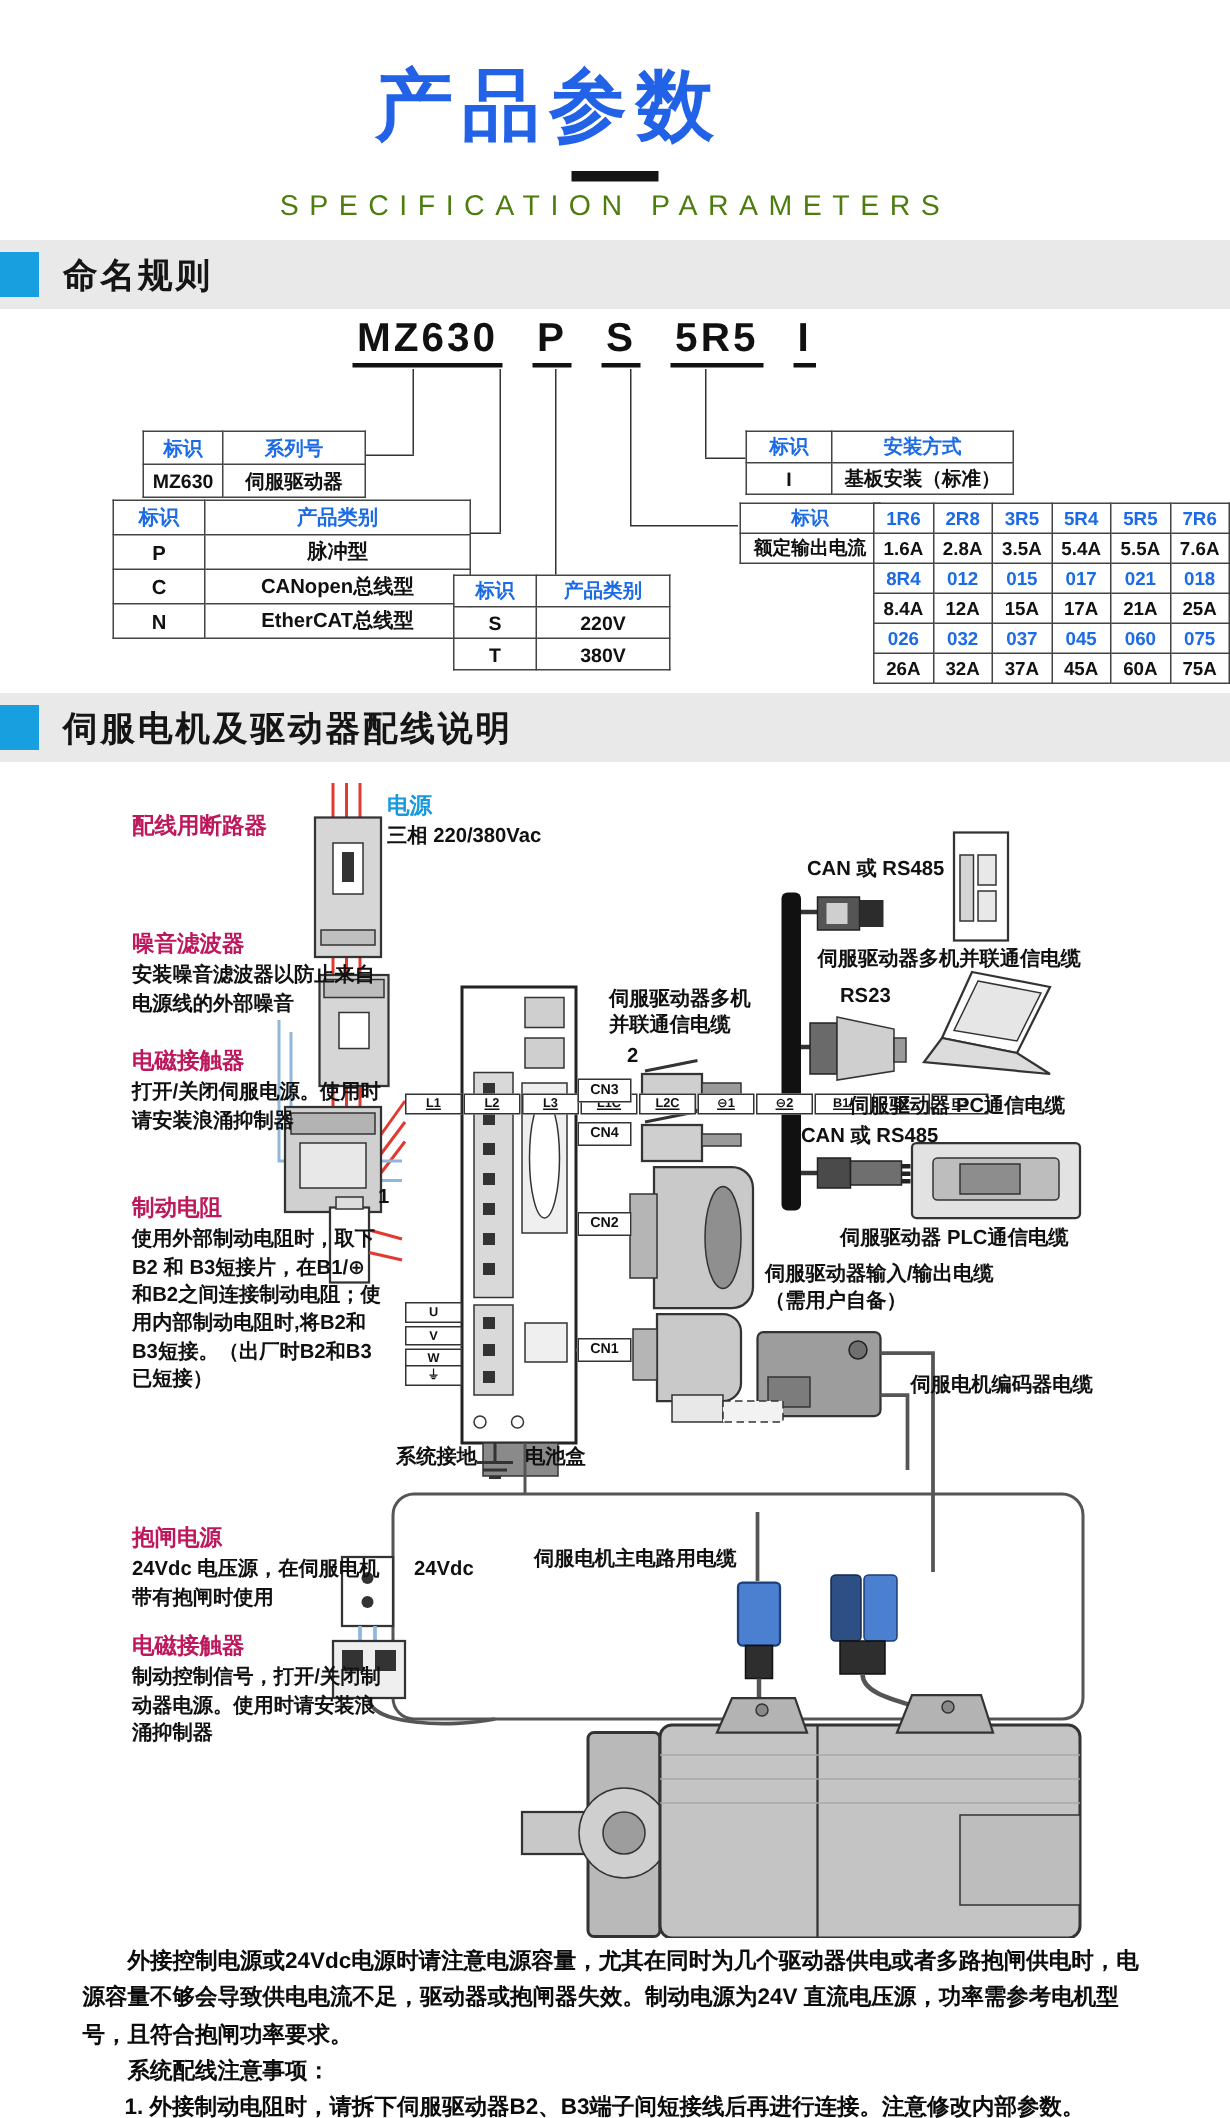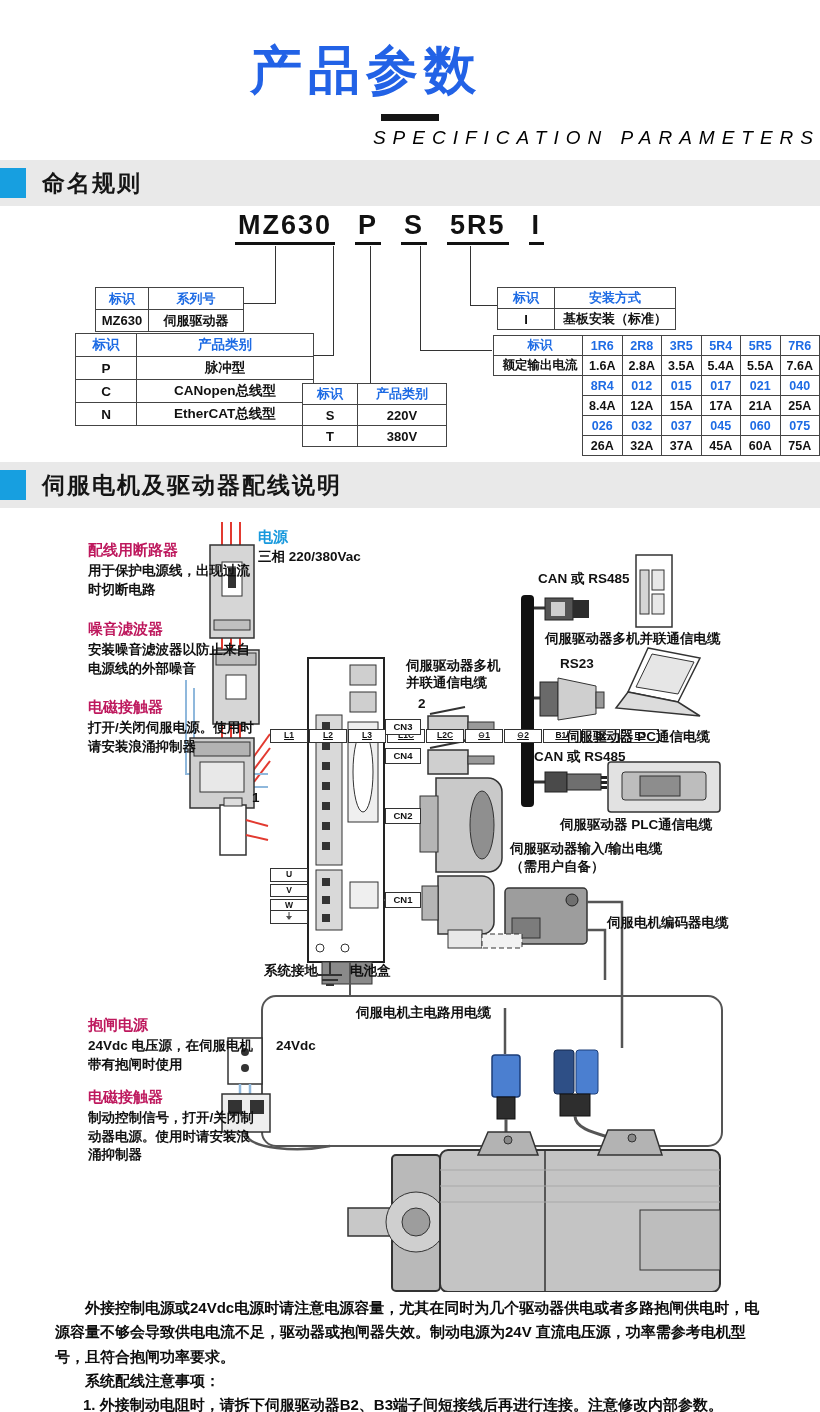--- a/index.html
+++ b/index.html
@@ -3,21 +3,21 @@
 <meta charset="utf-8">
 <style>
   html,body{margin:0;padding:0;background:#fff;}
   body{font-family:"Liberation Sans","DejaVu Sans",sans-serif;color:#111;}
   #page{position:relative;width:820px;height:1412px;background:#fff;overflow:hidden;}
   .abs{position:absolute;}
 
   
   .main-title{left:0;top:36px;width:732px;text-align:center;font-size:52px;font-weight:bold;color:#2262e6;letter-spacing:6px;}
   .title-bar{left:381px;top:114px;width:58px;height:7px;background:#151515;}
-  .sub-title{left:0;top:127px;width:820px;text-align:right;font-size:19px;letter-spacing:7px;color:#000000;font-style:italic;}
+  .sub-title{left:0;top:127px;width:820px;text-align:center;font-size:19px;letter-spacing:7px;color:#4d7c0f;}
 
   
   .sec{left:0;width:820px;height:46px;background:#e9e9e9;}
   .sec .sq{position:absolute;left:0;top:8px;width:26px;height:30px;background:#179fe0;}
   .sec .sec-label{position:absolute;left:42px;top:8px;font-size:23px;font-weight:bold;color:#151515;letter-spacing:2px;}
 
   
   .model{left:235px;top:210px;display:flex;gap:20px;font-size:27px;font-weight:bold;color:#111;}
   .model span{border-bottom:3px solid #111;padding:0 3px 1px 3px;letter-spacing:2px;}
   .cline{border-left:1.5px solid #333;}
@@ -187,21 +187,21 @@
           <td>5.4A</td>
           <td>5.5A</td>
           <td>7.6A</td>
         </tr>
         <tr>
           <td>8R4</td>
           <td>012</td>
           <td>015</td>
           <td>017</td>
           <td>021</td>
-          <td>040</td>
+          <td>018</td>
         </tr>
         <tr>
           <td>8.4A</td>
           <td>12A</td>
           <td>15A</td>
           <td>17A</td>
           <td>21A</td>
           <td>25A</td>
         </tr>
         <tr>
@@ -428,29 +428,32 @@
         <circle cx="632" cy="628" r="4" fill="#888" stroke="#333"></circle>
         <rect x="640" y="700" width="80" height="60" fill="#bdbdbd" stroke="#333"></rect>
       </g>
     </svg>
 
     <div class="dlabel blue" style="left:258px;top:18px;">电源</div>
     <div class="dlabel" style="left:258px;top:38px;">三相 220/380Vac</div>
 
     <div class="blk" style="top:31px;">
       <div class="bt">配线用断路器</div>
-      <div class="bd">用于保护电源线，出现过流时切断电路</div>
     </div>
     <div class="blk" style="top:110px;">
       <div class="bt">噪音滤波器</div>
       <div class="bd">安装噪音滤波器以防止来自电源线的外部噪音</div>
     </div>
     <div class="blk" style="top:188px;">
       <div class="bt">电磁接触器</div>
       <div class="bd">打开/关闭伺服电源。使用时请安装浪涌抑制器</div>
+    </div>
+    <div class="blk" style="top:286px;">
+      <div class="bt">制动电阻</div>
+      <div class="bd">使用外部制动电阻时，取下 B2 和 B3短接片，在B1/⊕ 和B2之间连接制动电阻；使用内部制动电阻时,将B2和B3短接。（出厂时B2和B3已短接）</div>
     </div>
     <div class="blk" style="top:506px;">
       <div class="bt">抱闸电源</div>
       <div class="bd">24Vdc 电压源，在伺服电机带有抱闸时使用</div>
     </div>
     <div class="blk" style="top:578px;">
       <div class="bt">电磁接触器</div>
       <div class="bd">制动控制信号，打开/关闭制动器电源。使用时请安装浪涌抑制器</div>
     </div>
 
@@ -485,21 +488,21 @@
     <div class="dlabel" style="left:545px;top:120px;">伺服驱动器多机并联通信电缆</div>
     <div class="dlabel" style="left:560px;top:146px;">RS23</div>
     <div class="dlabel" style="left:566px;top:218px;">伺服驱动器 PC通信电缆</div>
     <div class="dlabel" style="left:534px;top:238px;">CAN 或 RS485</div>
     <div class="dlabel" style="left:560px;top:306px;">伺服驱动器 PLC通信电缆</div>
     <div class="dlabel" style="left:510px;top:330px;">伺服驱动器输入/输出电缆</div>
     <div class="dlabel" style="left:510px;top:348px;">（需用户自备）</div>
     <div class="dlabel" style="left:586px;top:404px;padding-left:21px;">伺服电机编码器电缆</div>
     <div class="dlabel" style="left:264px;top:452px;">系统接地</div>
     <div class="dlabel" style="left:350px;top:452px;">电池盒</div>
-    <div class="dlabel" style="left:356px;top:494px;text-align:center;">伺服电机主电路用电缆</div>
+    <div class="dlabel" style="left:356px;top:520px;text-align:center;">伺服电机主电路用电缆</div>
     <div class="dlabel" style="left:276px;top:528px;">24Vdc</div>
   </div>
 
   <div class="abs" id="notes">
     <div class="p1">外接控制电源或24Vdc电源时请注意电源容量，尤其在同时为几个驱动器供电或者多路抱闸供电时，电源容量不够会导致供电电流不足，驱动器或抱闸器失效。制动电源为24V 直流电压源，功率需参考电机型号，且符合抱闸功率要求。</div>
     <div class="p1">系统配线注意事项：</div>
     <div class="items">
       <div>1. 外接制动电阻时，请拆下伺服驱动器B2、B3端子间短接线后再进行连接。注意修改内部参数。</div>
 
     </div>

